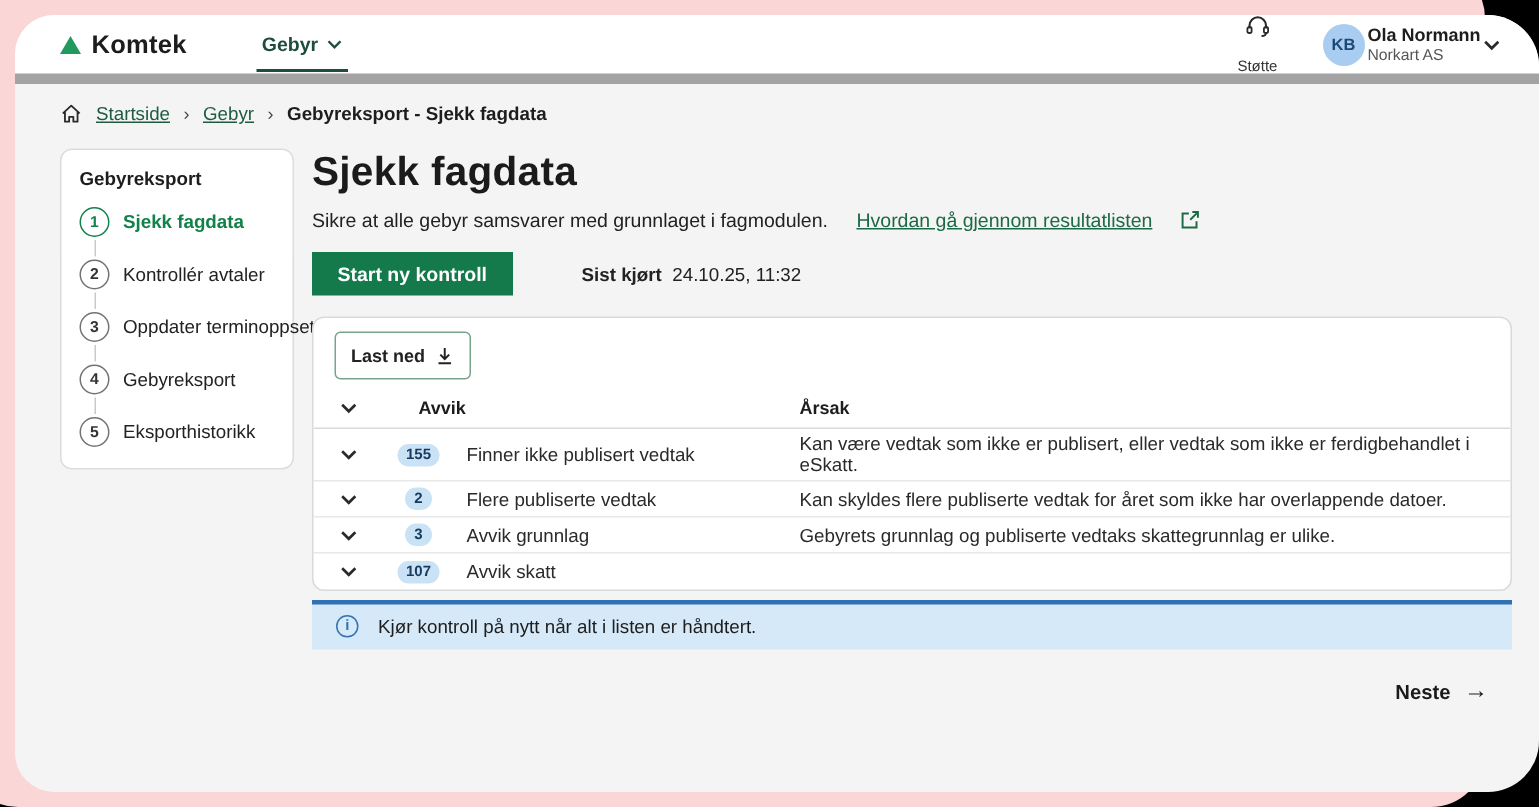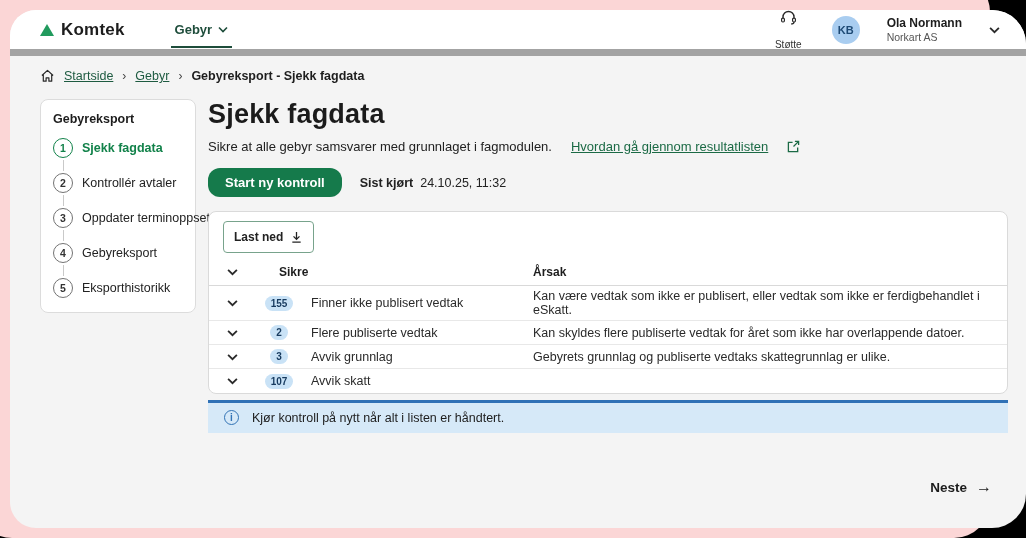--- a/index.html
+++ b/index.html
@@ -22,21 +22,21 @@
   .nav-tab { position:relative; height:46px; display:flex; align-items:center; gap:6px;
              margin-left:48px; padding:0 2px; cursor:pointer; }
   .nav-tab-label { font-size:13px; font-weight:700; color:#1e4d3b; }
   .nav-tab::after { content:""; position:absolute; left:-2px; right:-2px; bottom:5px;
                     height:2px; background:#1e4d3b; }
   .chev { stroke:#2a2a2a; stroke-width:1.6; fill:none; }
   .chev-green { stroke:#1e4d3b; }
   .topbar-right { margin-left:auto; display:flex; align-items:center; gap:30px; }
   .support { display:flex; flex-direction:column; align-items:center; gap:14px; cursor:pointer;justify-content:space-between; }
   .support-label { font-size:10px; color:#333; }
-  .userbox { display:flex; align-items:center; gap:27px; cursor:pointer; }
+  .userbox { display:flex; align-items:center; gap:2px; cursor:pointer; }
   .avatar { width:28px; height:28px; border-radius:50%; background:#a9cdf0; color:#1d4a75;
             font-size:11px; font-weight:700; display:flex; align-items:center; justify-content:center; }
   .user-name { font-size:12px; font-weight:700; color:#1d1d1d; line-height:1.25; }
   .user-org { font-size:10.5px; color:#555; line-height:1.2; }
 
   
   .breadcrumb { display:flex; align-items:center; gap:9px; padding:13px 0 10px 30px; }
   .crumb-link { font-size:12.5px; color:#1e5b41; text-decoration:underline; cursor:pointer; }
   .crumb-sep { font-size:12px; color:#444; }
   .crumb-current { font-size:12.5px; font-weight:700; color:#1d1d1d; }
@@ -56,24 +56,24 @@
   .step.active .step-label { color:#12824a; font-weight:700; }
   .step-line { width:1.6px; height:11px; background:#c9c9c9; margin:2px 0 2px 9.5px; }
 
   .main { flex:1; min-width:0; padding-left:12px; }
   .page-title { font-size:27px; font-weight:700; color:#1b1b1b; letter-spacing:.2px; }
   .page-desc { margin-top:9px; font-size:13px; color:#222; display:flex; align-items:center; gap:19px; }
   .help-link { color:#1b6a45; text-decoration:underline; cursor:pointer; font-size:13px; }
 
   .action-row { margin-top:14px; display:flex; align-items:center; gap:18px; }
   .btn-primary { background:#157a4b; color:#fff; font-size:13px; font-weight:700;
-                 border:none; border-radius:12px; padding:7px 17px; cursor:pointer;
+                 border:none; border-radius:0; padding:7px 17px; cursor:pointer;
                  font-family:"Liberation Sans", sans-serif; }
   .last-run { display:flex; align-items:center; gap:7px; }
-  .last-run-label { font-size:12.5px; font-weight:700; color:#222; }
+  .last-run-label { font-size:12.5px; font-weight:700; color:#222;margin-left:28px; }
   .last-run-value { font-size:12.5px; color:#222; }
 
   
   .results-card { margin-top:14px; background:#fff; border:1px solid #dadada; border-radius:8px; overflow:hidden; }
   .results-head { display:flex; align-items:center; justify-content:space-between; padding:9px 12px 7px 14px; }
   .results-title { font-size:13.5px; font-weight:700; color:#1b1b1b; }
   .btn-download { display:flex; align-items:center; gap:7px; background:#fff; border:1.5px solid #78a38c;
                   border-radius:4px; padding:8px 10px; font-size:12px; font-weight:700; color:#222;
                   cursor:pointer; font-family:"Liberation Sans", sans-serif; }
 
@@ -90,21 +90,21 @@
   .cell-reason { font-size:12.5px; color:#2a2a2a; }
 
   
   .info-banner { margin-top:6px; background:#d6e9f8; border-top:3px solid #3071b6;
                  display:flex; align-items:center; gap:13px; padding:7px 14px 8px 16px; }
   .info-icon { width:15px; height:15px; border-radius:50%; border:1.4px solid #3273b5; color:#3273b5;
                font-size:10px; font-weight:700; display:flex; align-items:center; justify-content:center;
                flex-shrink:0; }
   .info-text { font-size:12.5px; color:#1d1d1d; }
 
-  .next-row { display:flex; justify-content:flex-end; padding:20px 16px 0 0;margin-top:26px; }
+  .next-row { display:flex; justify-content:flex-end; padding:20px 16px 0 0; }
   .btn-next { display:flex; align-items:center; gap:9px; background:none; border:none; cursor:pointer;
               font-size:13.5px; font-weight:700; color:#1b1b1b; font-family:"Liberation Sans", sans-serif; }
   .next-arrow { font-size:16px; line-height:1; font-weight:400; }
 </style>
 </head>
 <body>
 
 <div class="bg-pink"></div>
 
 <div class="window">
@@ -219,21 +219,21 @@
             </svg>
           </button>
         </div>
 
         <div class="tbl-header">
           <span class="cell-chevron">
             <svg width="11" height="8" viewBox="0 0 10 7">
               <polyline class="chev" points="1,1.5 5,5.5 9,1.5"></polyline>
             </svg>
           </span>
-          <span class="th th-type">Sikre</span>
+          <span class="th th-type">Avvik</span>
           <span class="th">Årsak</span>
         </div>
 
         <div class="tbl-row">
           <span class="cell-chevron">
             <svg width="11" height="8" viewBox="0 0 10 7">
               <polyline class="chev" points="1,1.5 5,5.5 9,1.5"></polyline>
             </svg>
           </span>
           <span class="badge">155</span>

